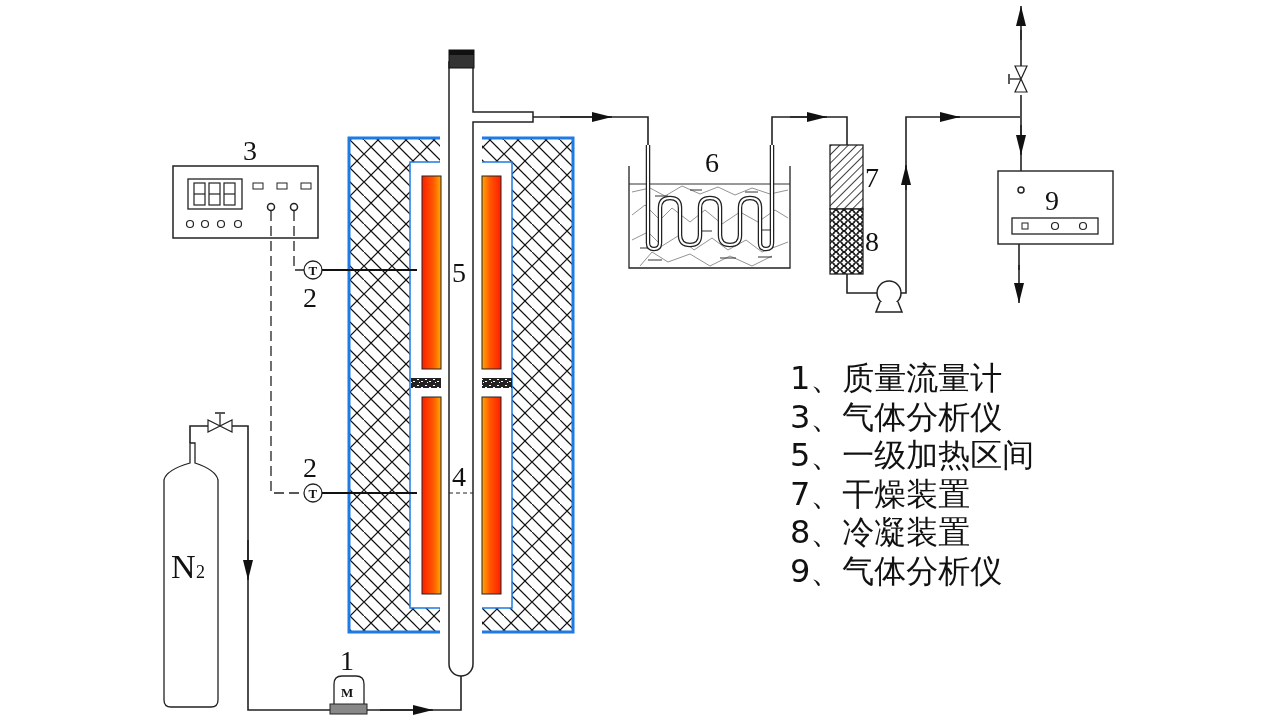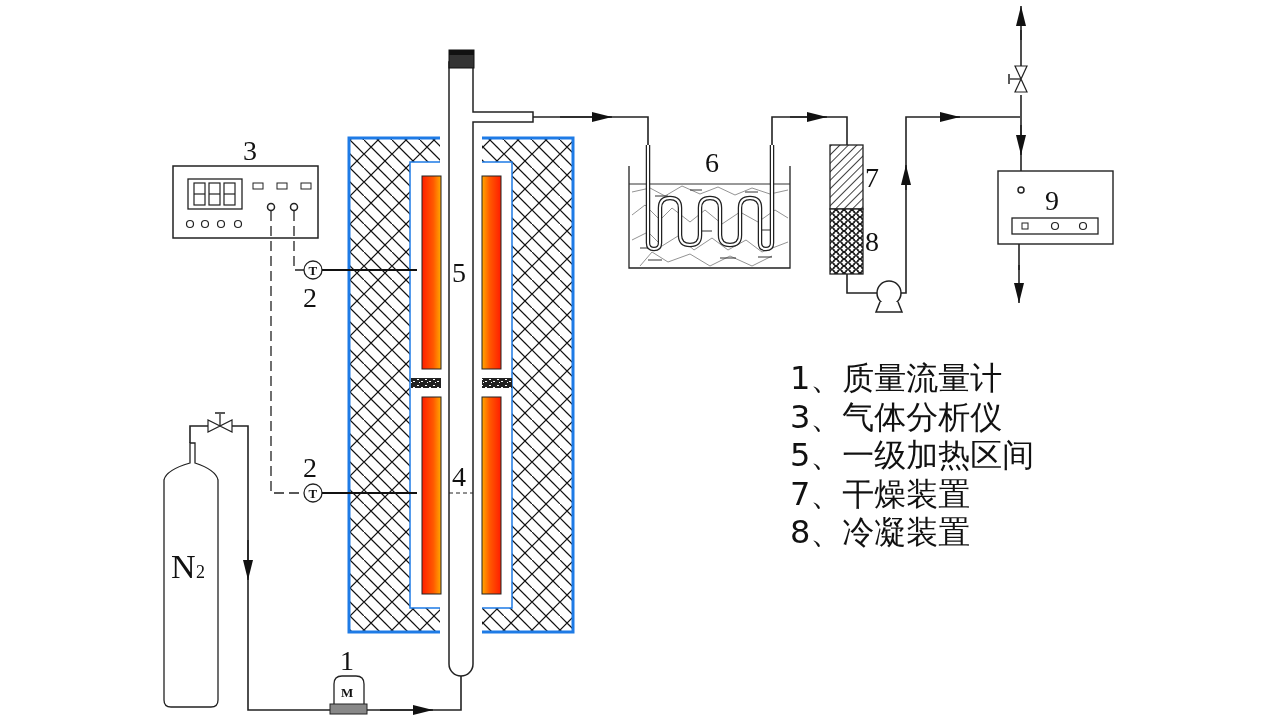--- a/index.html
+++ b/index.html
@@ -215,13 +215,14 @@
   <path class="line" d="M1019 244 L1019 270"></path>
   <line x1="1019" y1="265" x2="1019" y2="303" stroke="#222" stroke-width="1.6" marker-end="url(#arrow)"></line>
 </svg>
 
 <div id="legend">
   <div class="row"><span>1</span><span>、</span><span>质量流量计</span></div>
   <div class="row"><span>3</span><span>、</span><span>气体分析仪</span></div>
   <div class="row"><span>5</span><span>、</span><span>一级加热区间</span></div>
   <div class="row"><span>7</span><span>、</span><span>干燥装置</span></div>
   <div class="row"><span>8</span><span>、</span><span>冷凝装置</span></div>
+  <div class="row"><span>9</span><span>、</span><span>气体分析仪</span></div>
 </div>
 
 </body></html>

